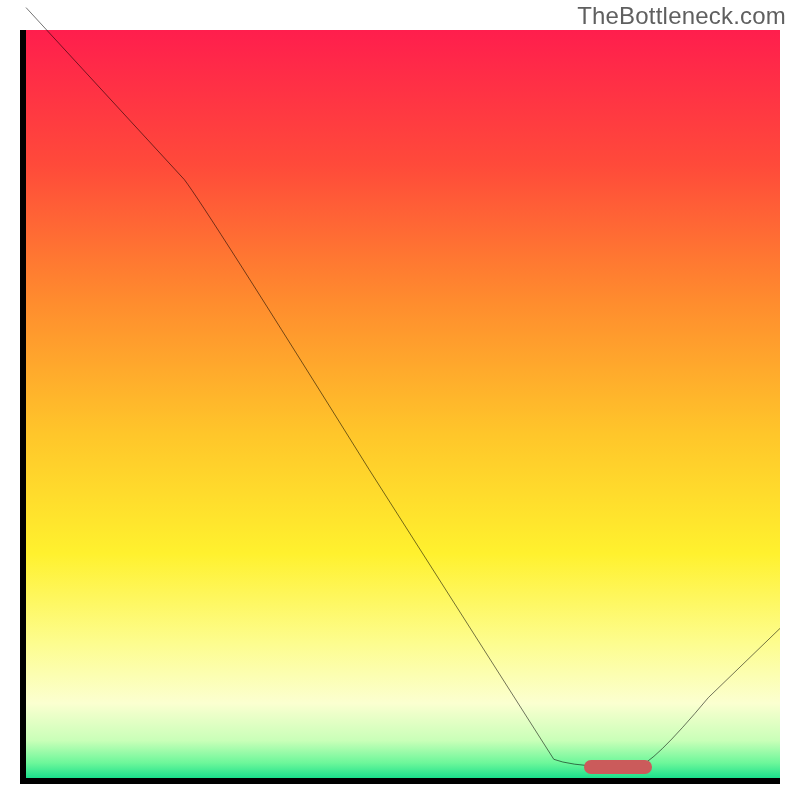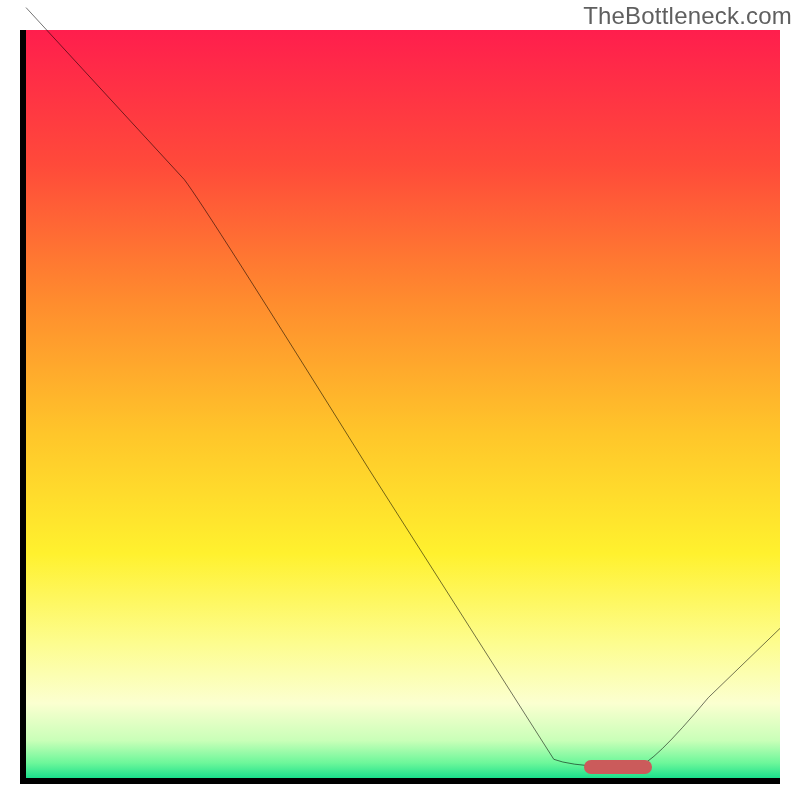--- a/index.html
+++ b/index.html
@@ -12,21 +12,21 @@
     overflow: hidden;
   }
   .container {
     position: relative;
     width: 800px;
     height: 800px;
   }
   .watermark {
     position: absolute;
     top: 2px;
-    right: 8px;
+    right: 14px;
     font-size: 24px;
     font-weight: 500;
     color: #5f5f5f;
     letter-spacing: 0.2px;
     z-index: 10;
   }
   .plot-frame {
     position: absolute;
     left: 20px;
     top: 30px;

